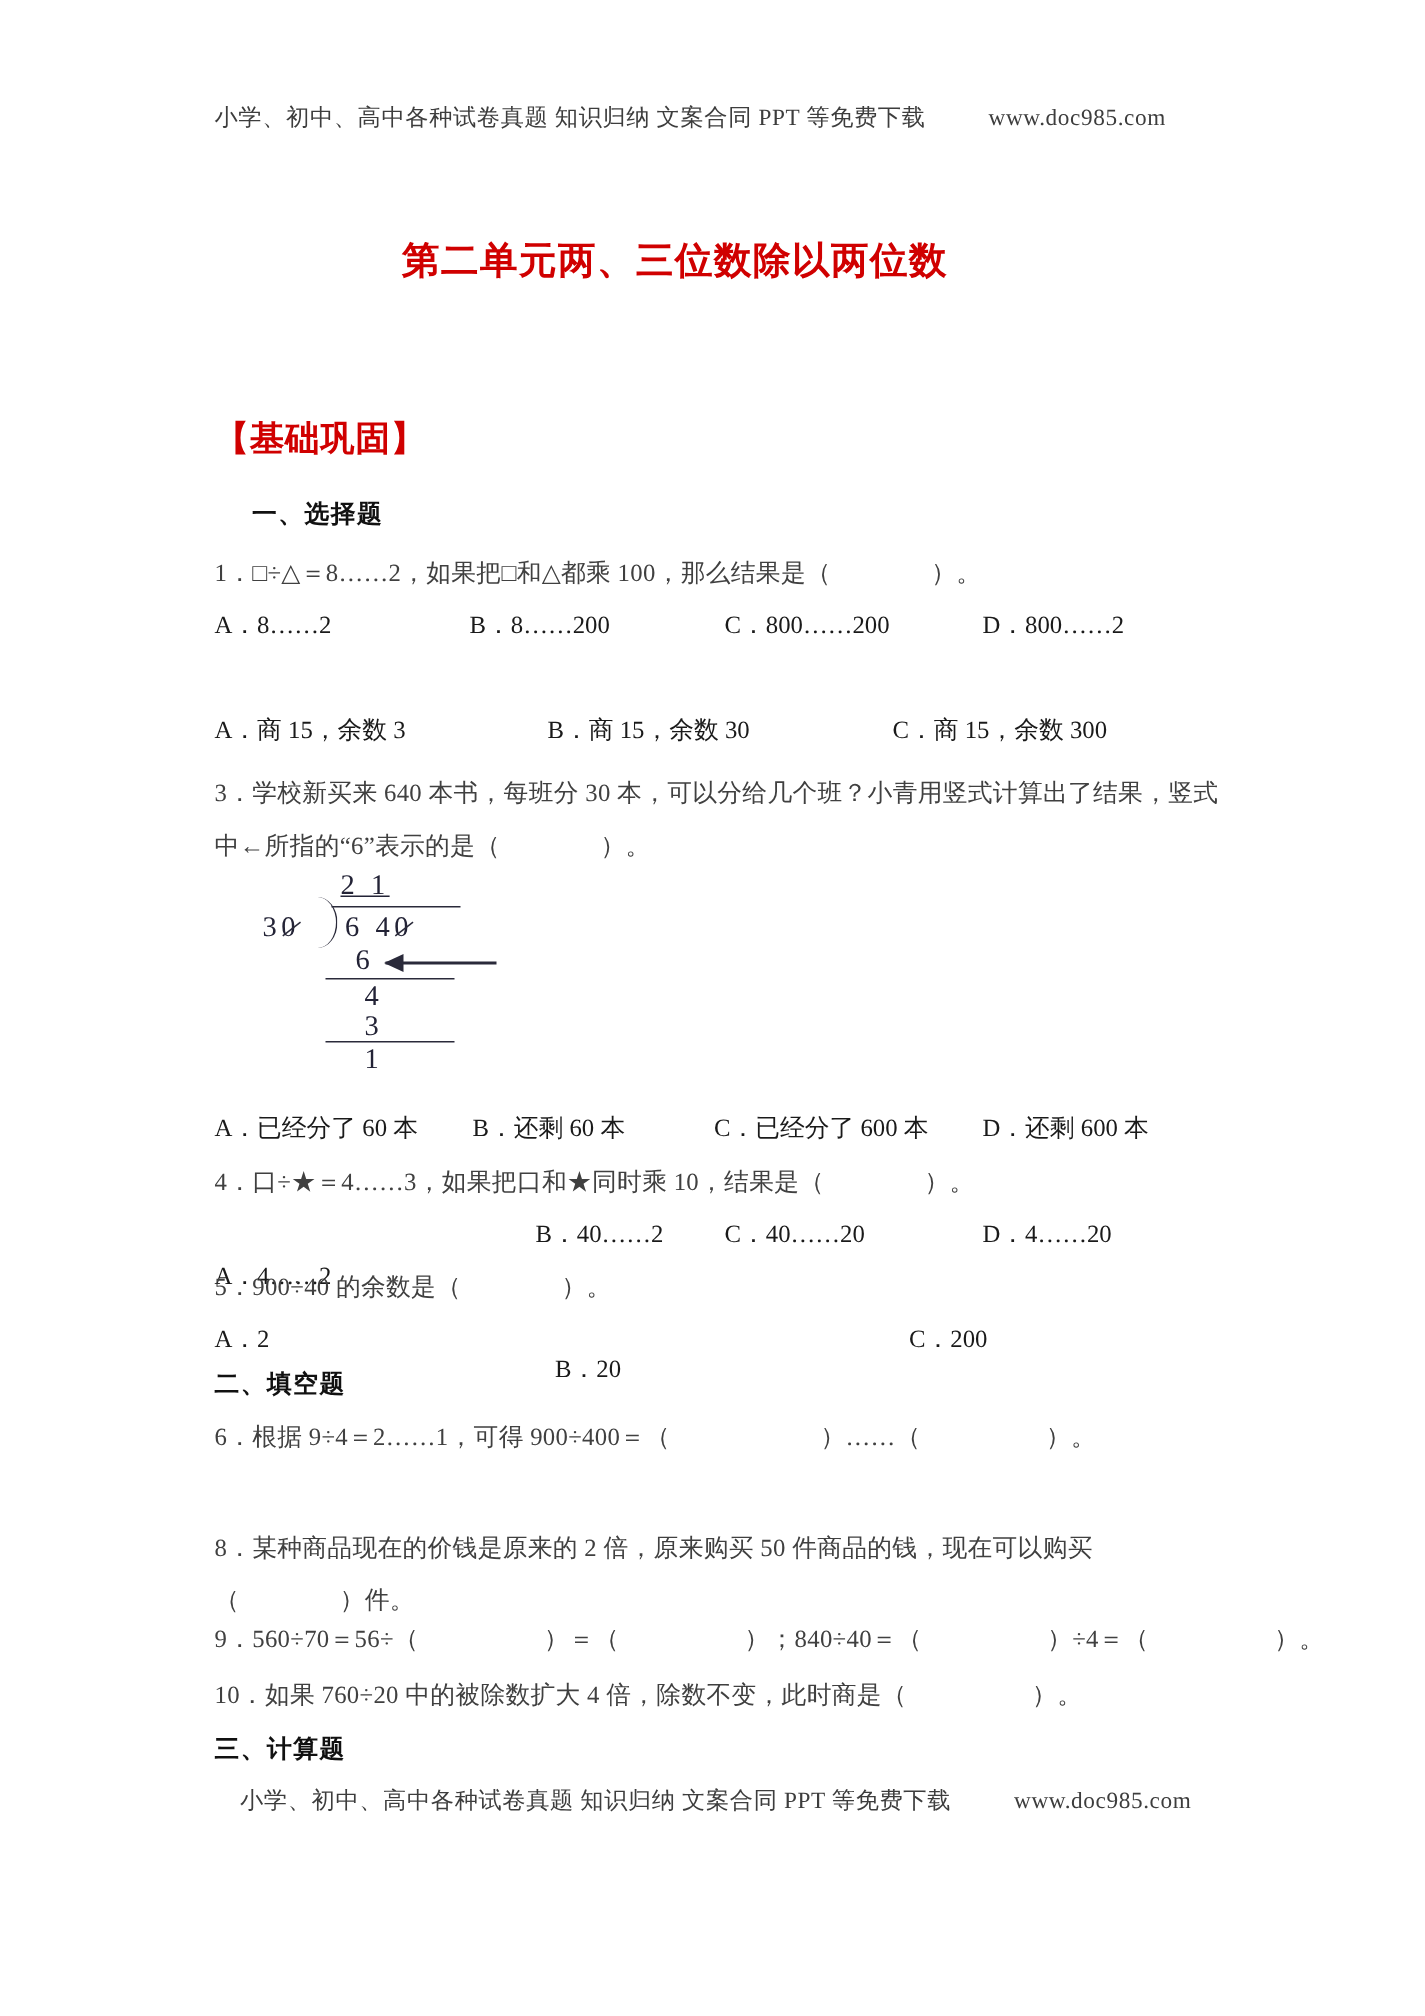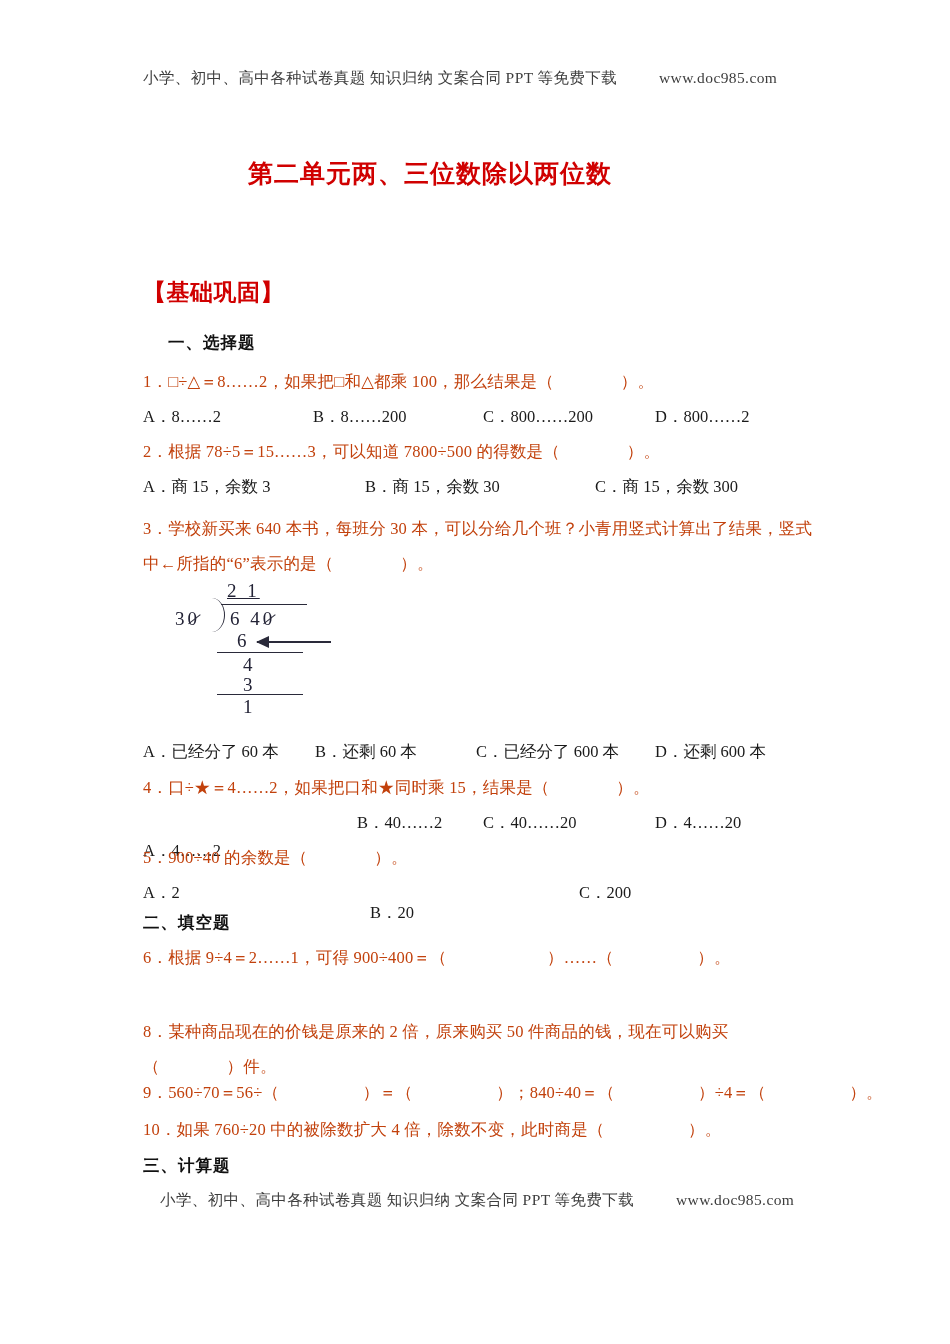--- a/index.html
+++ b/index.html
@@ -37,20 +37,21 @@
   #running-foot { top: 1190px; left: 160px; }
 
   
   .doc-title {
     position: absolute;
     width: 860px;
     text-align: center;
     color: #d00000;
     font-weight: bold;
     font-family: "Liberation Serif", "DejaVu Serif", serif;
+    margin-left: 20px;
   }
   #title-unit { top: 157px; font-size: 25px; letter-spacing: 1px; }
   #title-lesson { top: 215px; font-size: 23px; letter-spacing: 1px; }
 
   
   #part-basic {
     position: absolute;
     left: 143px;
     top: 277px;
     font-size: 23px;
@@ -70,21 +71,21 @@
   }
   #sec-choice { top: 332px; }
   #sec-fill   { top: 912px; left: 143px; }
   #sec-calc   { top: 1155px; left: 143px; }
 
   
   .line {
     position: absolute;
     left: 143px;
     font-size: 16.5px;
-    color: #c2410c;
+    color: #404040;
     white-space: nowrap;
     letter-spacing: 0.2px;
   }
   .line.wrap { white-space: normal; width: 678px; }
 
   
   .opts { position: absolute; left: 143px; font-size: 16.5px; white-space: nowrap; }
   .opts span { position: absolute; top: 0; white-space: nowrap; }
 
   
@@ -180,21 +181,20 @@
   <div class="section-head" id="sec-choice">一、选择题</div>
 
   <div class="line" style="top:371px;">1．□÷△＝8……2，如果把□和△都乘 100，那么结果是（　　　　）。</div>
   <div class="opts" style="top:406px;">
     <span style="left:0px;">A．8……2</span>
     <span style="left:170px;">B．8……200</span>
     <span style="left:340px;">C．800……200</span>
     <span style="left:512px;">D．800……2</span>
   </div>
 
-  <div class="line" style="top:441px;">2．根据 78÷5＝15……3，可以知道 7800÷500 的得数是（　　　　）。</div>
   <div class="opts" style="top:476px;">
     <span style="left:0px;">A．商 15，余数 3</span>
     <span style="left:222px;">B．商 15，余数 30</span>
     <span style="left:452px;">C．商 15，余数 300</span>
   </div>
 
   <div class="line wrap" style="top:511px; line-height:35px;">3．学校新买来 640 本书，每班分 30 本，可以分给几个班？小青用竖式计算出了结果，竖式中←所指的“6”表示的是（　　　　）。</div>
 
   <div id="division-figure">
     <div class="dnum" id="div-quotient">2 1</div>
@@ -216,33 +216,33 @@
     <div class="dnum" id="div-rem3">1</div>
   </div>
 
   <div class="opts" style="top:741px;">
     <span style="left:0px;">A．已经分了 60 本</span>
     <span style="left:172px;">B．还剩 60 本</span>
     <span style="left:333px;">C．已经分了 600 本</span>
     <span style="left:512px;">D．还剩 600 本</span>
   </div>
 
-  <div class="line" style="top:777px;">4．口÷★＝4……2，如果把口和★同时乘 15，结果是（　　　　）。</div>
+  <div class="line" style="top:777px;">4．口÷★＝4……3，如果把口和★同时乘 10，结果是（　　　　）。</div>
   <div class="opts" style="top:812px;">
     <span style="left:0px;margin-top:28px;">A．4……2</span>
     <span style="left:170px;margin-left:44px;">B．40……2</span>
     <span style="left:340px;">C．40……20</span>
     <span style="left:512px;">D．4……20</span>
   </div>
 
   <div class="line" style="top:847px;">5．900÷40 的余数是（　　　　）。</div>
   <div class="opts" style="top:882px;">
     <span style="left:0px;">A．2</span>
     <span style="left:227px;margin-top:20px;">B．20</span>
-    <span style="left:436px;text-align:center;">C．200</span>
+    <span style="left:463px;text-align:center;">C．200</span>
   </div>
 
   <div class="section-head" id="sec-fill">二、填空题</div>
 
   <div class="line" style="top:947px;">6．根据 9÷4＝2……1，可得 900÷400＝（　　　　　　）……（　　　　　）。</div>
   <div class="line wrap" style="top:1014px; line-height:35px;">8．某种商品现在的价钱是原来的 2 倍，原来购买 50 件商品的钱，现在可以购买（　　　　）件。</div>
   <div class="line" style="top:1082px;">9．560÷70＝56÷（　　　　　）＝（　　　　　）；840÷40＝（　　　　　）÷4＝（　　　　　）。</div>
   <div class="line" style="top:1119px;">10．如果 760÷20 中的被除数扩大 4 倍，除数不变，此时商是（　　　　　）。</div>
 
   <div class="section-head" id="sec-calc">三、计算题</div>

